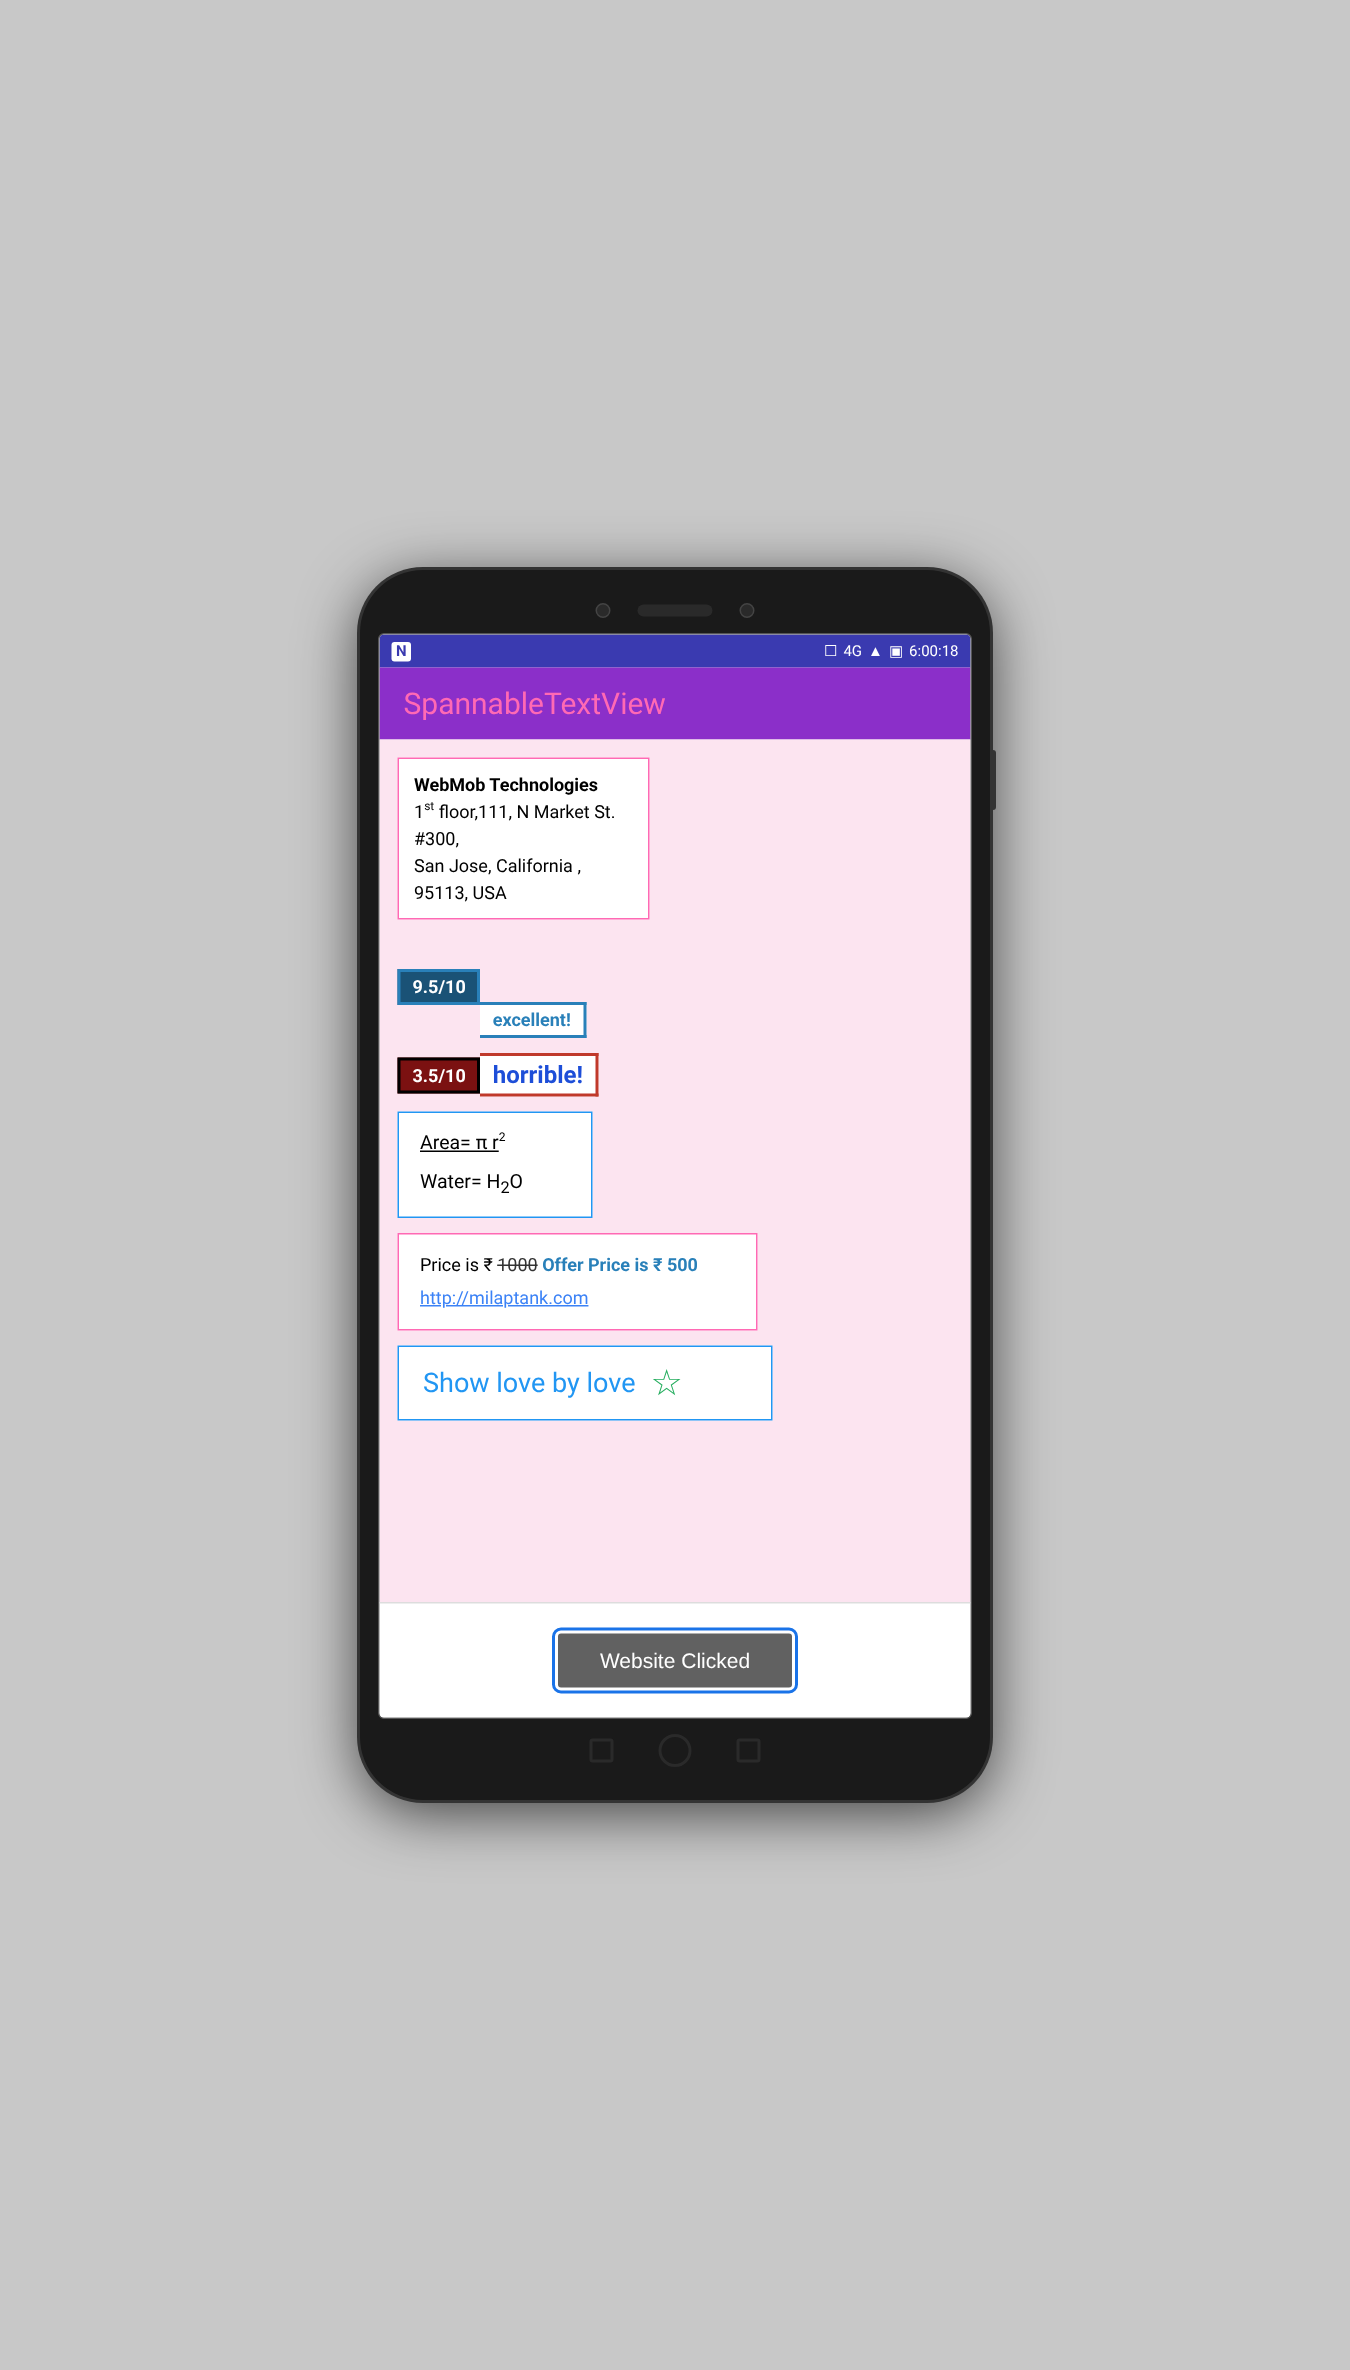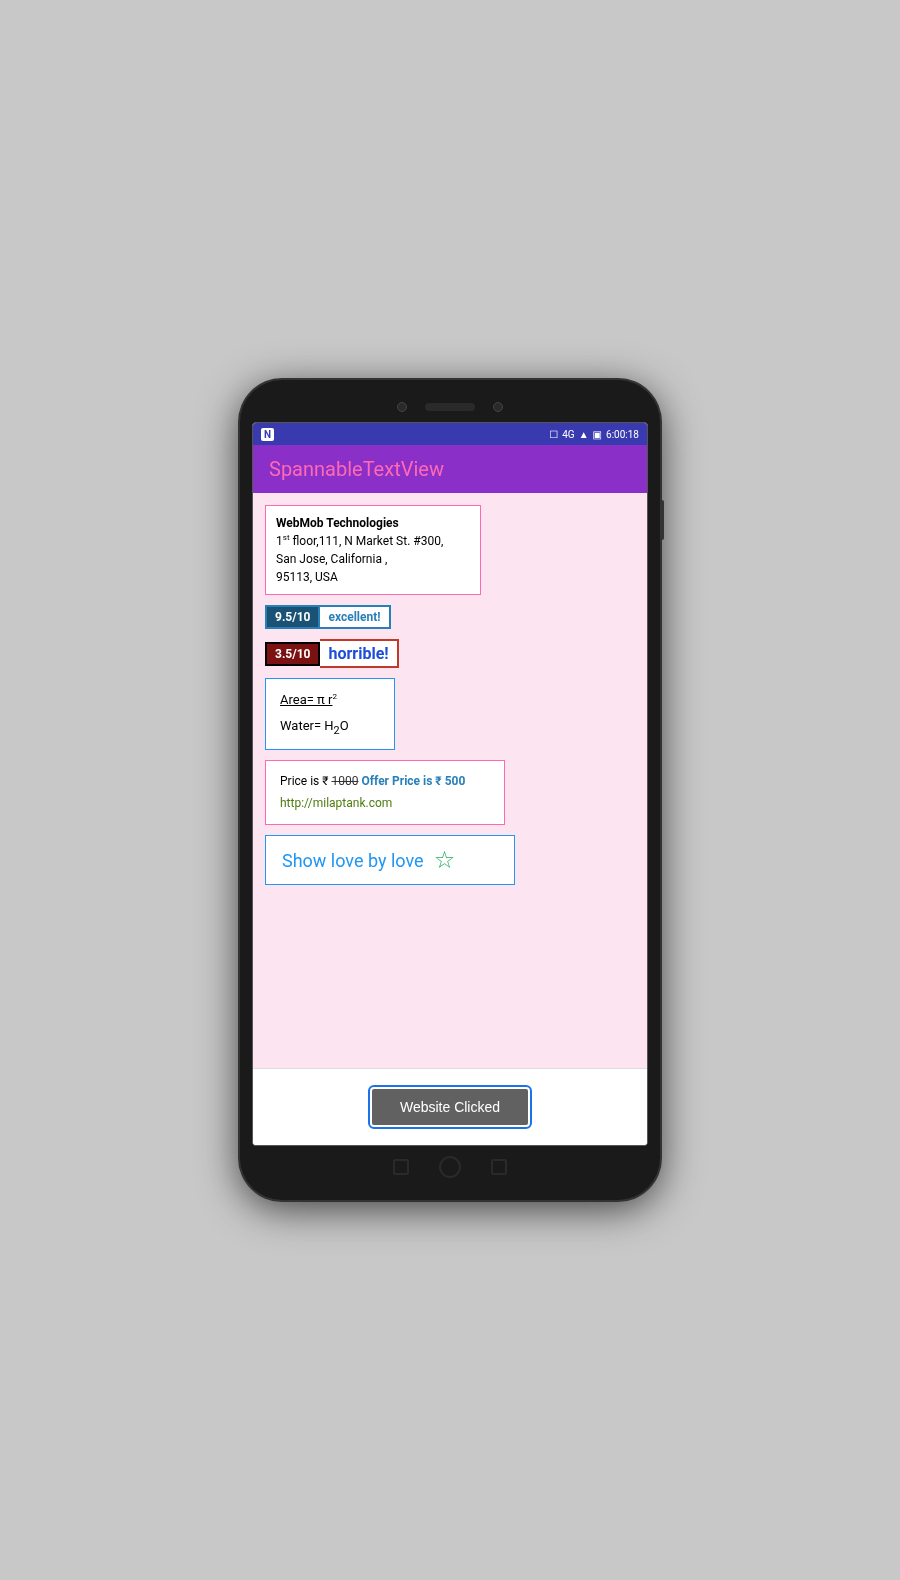--- a/index.html
+++ b/index.html
@@ -113,21 +113,21 @@
       display: flex;
       flex-direction: column;
       gap: 10px;
     }
 
     
     .address-card {
       background: white;
       border: 1.5px solid #ff69b4;
       padding: 8px 10px;
-      width: 216px;
+      width: 168px;
       font-size: 12px;
       line-height: 1.5;
     }
 
     .address-bold {
       font-weight: bold;
     }
 
     sup {
       font-size: 8px;
@@ -152,20 +152,21 @@
     }
 
     .rating-label-excellent {
       background: white;
       color: #2980b9;
       font-size: 12px;
       font-weight: bold;
       padding: 3px 8px;
       border: 2px solid #2980b9;
       border-left: none;
+      margin-top: 45px;
     }
 
     .rating-badge-red {
       display: inline-flex;
       align-items: center;
       background: #7b1111;
       color: white;
       font-size: 12px;
       font-weight: bold;
       padding: 3px 8px;
@@ -210,21 +211,22 @@
       text-decoration: line-through;
       color: #333;
     }
 
     .offer-price {
       color: #2980b9;
       font-weight: bold;
     }
 
     .link-text {
-      color: #4d7c0f;
+      color: #3b82f6;
+      text-decoration: underline;
       cursor: pointer;
     }
 
     
     .love-card {
       background: white;
       border: 1.5px solid #2196f3;
       padding: 12px 16px;
       width: 250px;
       display: flex;

